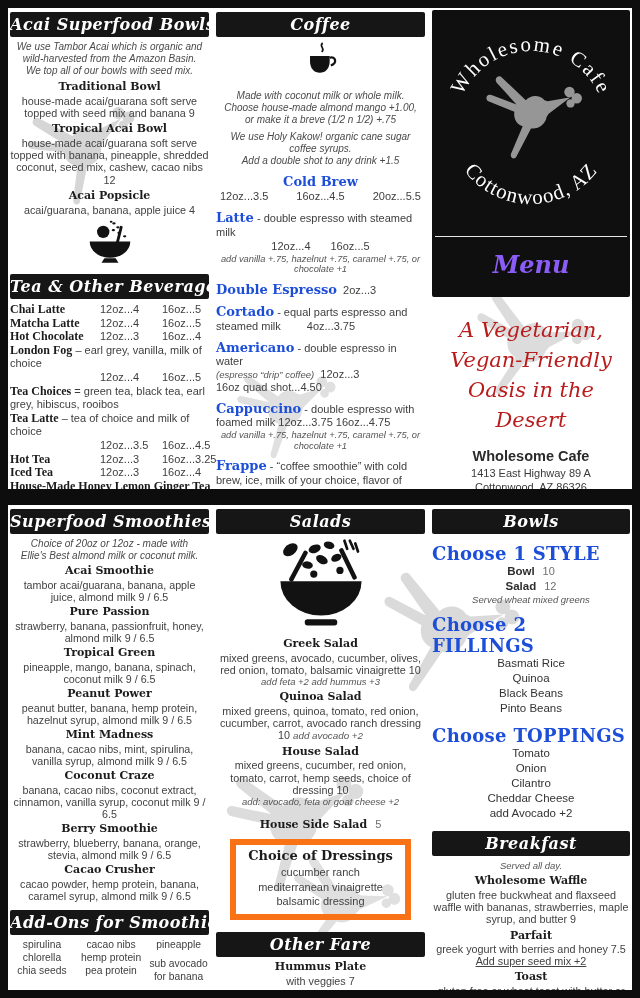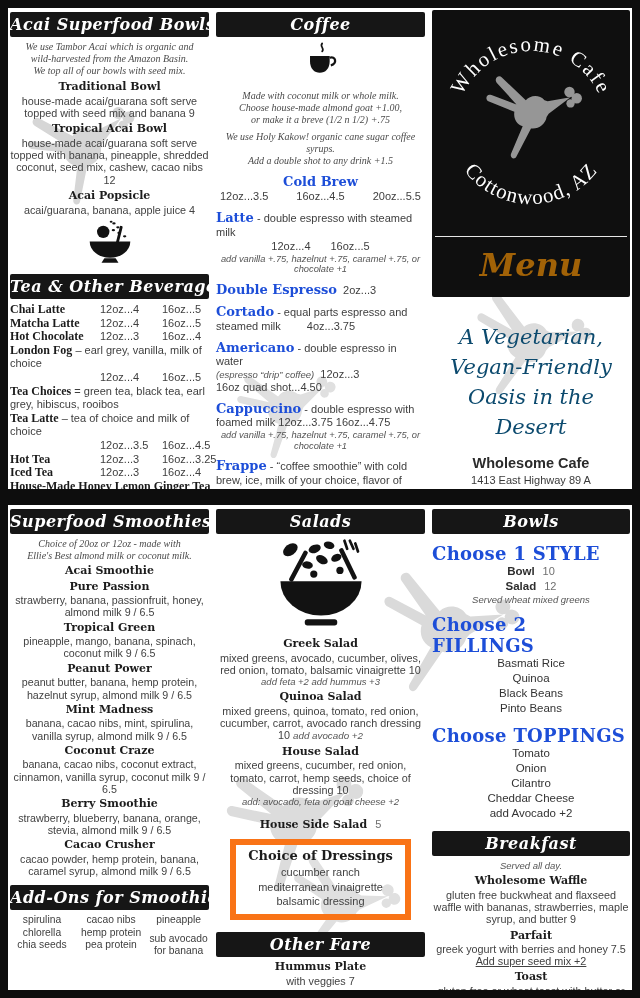--- a/index.html
+++ b/index.html
@@ -6,21 +6,21 @@
   body{width:640px;height:998px;background:#0d0d0d;font-family:"Liberation Sans",sans-serif;color:#3e3e3e;}
   .page{position:relative;width:640px;height:998px;background:#0d0d0d;overflow:hidden;}
   .panel{position:absolute;left:8px;width:624px;background:#ffffff;overflow:hidden;}
   .panel.top{top:8px;height:481px;}
   .panel.bottom{top:505px;height:485px;}
   .cols{position:relative;display:grid;grid-template-columns:199px 209px 1fr;column-gap:7px;padding:2px;height:100%;box-sizing:border-box;}
   .col{position:relative;z-index:1;min-width:0;}
   .wm{position:absolute;z-index:0;color:#d6d6d6;pointer-events:none;}
   .wm svg{display:block;width:100%;height:100%;}
   .hdr{background:#161616;color:#fff;text-align:center;font-family:"DejaVu Serif",serif;font-style:italic;font-weight:700;font-size:16px;line-height:25px;height:25px;border-radius:2px;margin:2px 0 4px;letter-spacing:.5px;white-space:nowrap;overflow:hidden;}
-  .intro{font-style:italic;font-size:10px;line-height:1.2;text-align:center;color:#4a4a4a;margin-top:2px;font-family:Liberation Serif, serif;}
+  .intro{font-style:italic;font-size:10px;line-height:1.2;text-align:center;color:#4a4a4a;margin-top:2px;}
   .mi{margin-top:4px;text-align:center;}
   .nm{font-family:"DejaVu Serif",serif;font-weight:700;font-size:11px;color:#1c1c1c;line-height:1.15;}
   .ds{font-size:10.8px;line-height:1.14;color:#424242;margin-top:1px;}
   .icon-wrap{text-align:center;margin-top:4px;}
   
   .tea{font-size:11px;}
   .trow{display:flex;line-height:13.6px;}
   .tn{flex:0 0 90px;font-family:"Liberation Serif",serif;font-weight:700;font-size:12px;color:#1b1b1b;white-space:nowrap;}
   .tp{flex:0 0 62px;}
   .tp2{flex:1;}
@@ -34,22 +34,22 @@
   .center{text-align:center;}
   .pcenter{display:flex;justify-content:center;gap:20px;margin-top:1px;}
   .spread{display:flex;justify-content:space-between;padding:0 4px;margin-top:1px;}
   .small-i{font-style:italic;font-size:9.3px;text-align:center;color:#555;line-height:1.15;margin-top:1px;}
   .flav{font-style:italic;font-size:9.5px;color:#555;}
   .tailgap{margin-left:26px;}
   
   .brand{background:#0f0f0f;border-radius:2px;height:287px;color:#fff;overflow:hidden;}
   .brand .arcwrap{margin:4px auto 0;width:196px;}
   .menu-div{border-top:1px solid #e6e6e6;margin:2px 3px 0;}
-  .menu-word{text-align:center;font-family:"DejaVu Serif",serif;font-style:italic;font-weight:700;font-size:32px;line-height:56px;color:#a16207;}
-  .tag{font-family:"DejaVu Serif",serif;font-style:italic;font-size:21px;text-align:center;color:#0c4a6e;line-height:30px;margin-top:25px;}
+  .menu-word{text-align:center;font-family:"DejaVu Serif",serif;font-style:italic;font-weight:700;font-size:24px;line-height:56px;color:#8b5cf6;}
+  .tag{font-family:"DejaVu Serif",serif;font-style:italic;font-size:21px;text-align:center;color:#b91c1c;line-height:30px;margin-top:18px;}
   .addr{text-align:center;margin-top:12px;}
   .addr .bn{font-size:14.5px;font-weight:700;color:#2b2b2b;line-height:1.3;}
   .addr div{font-size:11px;line-height:1.3;color:#3a3a3a;}
   
   .sm .mi{margin-top:3px;}
   .sm .ds{font-size:10.7px;}
   
   .addons{display:grid;grid-template-columns:1fr 1.1fr .95fr;font-size:10.3px;text-align:center;margin-top:3px;column-gap:2px;}
   .addons div{line-height:12.6px;}
   .a3{margin-bottom:6px;}
@@ -187,21 +187,21 @@
         <div class="hdr">Coffee</div>
         <div class="icon-wrap">
           <svg width="52" height="44" viewBox="0 0 90 72" fill="#121212">
             <path d="M47 2 c-5 6 5 8 0 14" fill="none" stroke="#121212" stroke-width="3" stroke-linecap="round"></path>
             <path d="M26 24 h34 v9 c0 13 -7.6 20 -17 20 s-17 -7 -17 -20 z"></path>
             <path d="M60 27 c10 -4 14 10 2 13" fill="none" stroke="#121212" stroke-width="4"></path>
           </svg>
         </div>
         <div class="intro">
           <div>Made with coconut milk or whole milk.</div>
-          <div>Choose house-made almond goat +1.00,</div>
+          <div>Choose house-made almond mango +1.00,</div>
           <div>or make it a breve (1/2 n 1/2) +.75</div>
         </div>
         <div class="intro" style="margin-top:5px;">
           <div>We use Holy Kakow! organic cane sugar coffee syrups.</div>
           <div>Add a double shot to any drink +1.5</div>
         </div>
         <div class="blk">
           <div class="center"><span class="cn">Cold Brew</span></div>
           <div class="spread">
               <span>12oz...3.5</span>
@@ -294,20 +294,21 @@
     <div class="cols">
 
       <div class="col sm">
         <div class="hdr">Superfood Smoothies</div>
         <div class="intro">
           <div>Choice of 20oz or 12oz - made with</div>
           <div>Ellie's Best almond milk or coconut milk.</div>
         </div>
         <div class="mi">
             <div class="nm">Acai Smoothie</div>
+            <div class="ds">tambor acai/guarana, banana, apple juice, almond milk  9 / 6.5</div>
           </div>
         <div class="mi">
             <div class="nm">Pure Passion</div>
             <div class="ds">strawberry, banana, passionfruit, honey, almond milk  9 / 6.5</div>
           </div>
         <div class="mi">
             <div class="nm">Tropical Green</div>
             <div class="ds">pineapple, mango, banana, spinach, coconut milk  9 / 6.5</div>
           </div>
         <div class="mi">

